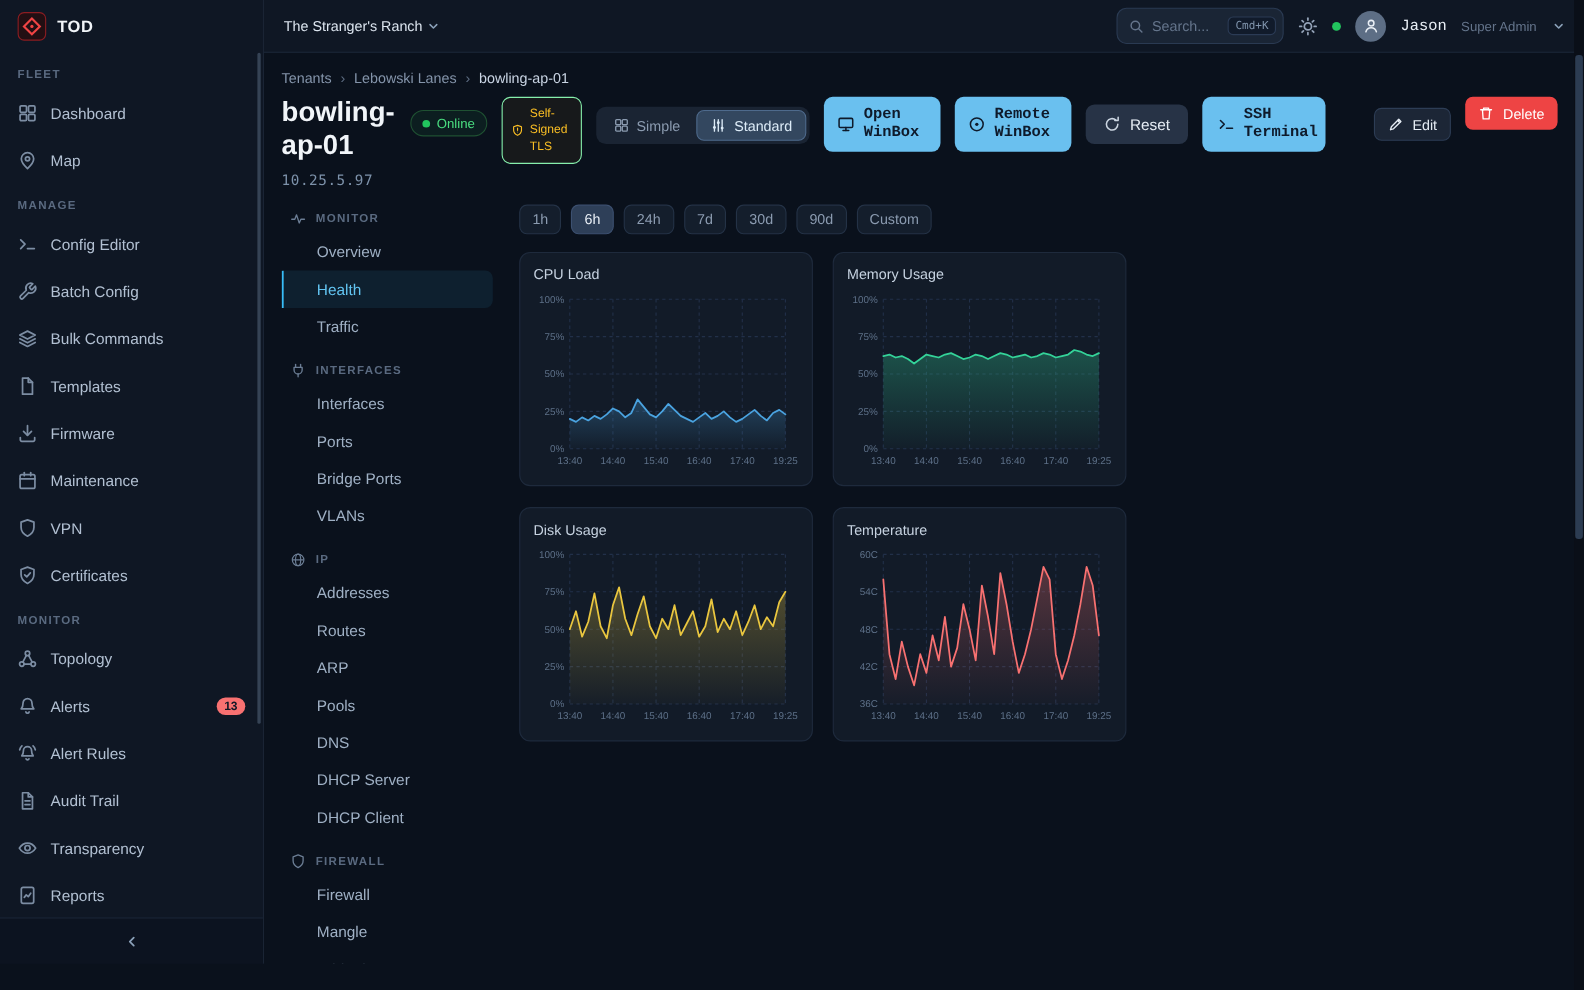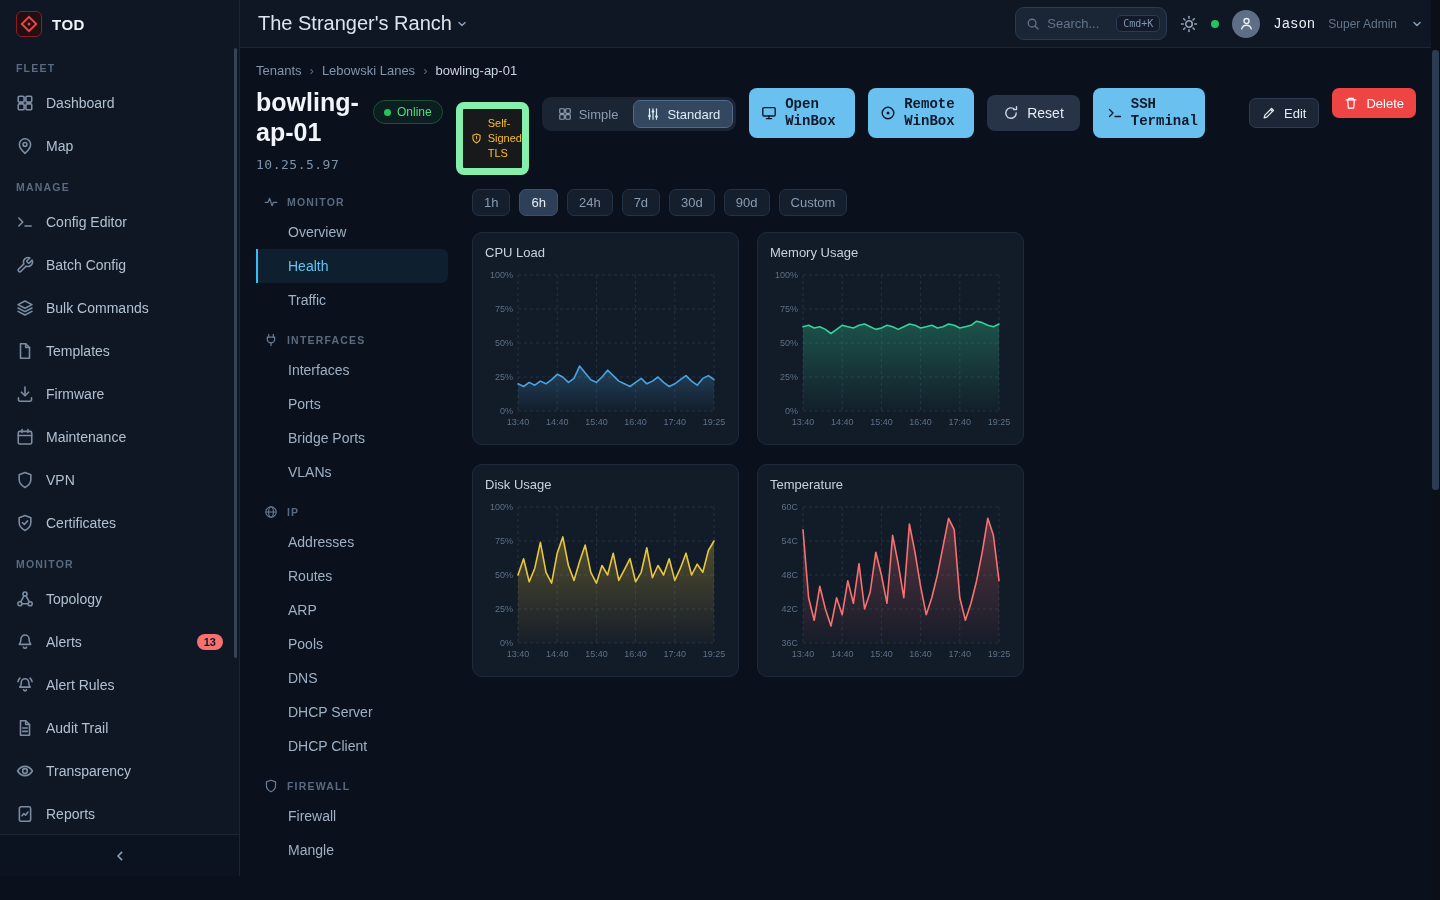--- a/index.html
+++ b/index.html
@@ -32,21 +32,21 @@
            border-radius:9px; padding:2px 7px; }
   .side-collapse { height:42px; min-height:42px; background:#0c1320; border-top:1px solid #1b2637;
                    display:flex; align-items:center; justify-content:center; color:#8aa0b8; cursor:pointer; }
   .side-scroll { position:absolute; top:48px; right:2px; width:3px; height:610px; border-radius:2px;
                  background:#56687e; opacity:.55; }
 
   
   .main { flex:1; display:flex; flex-direction:column; min-width:0; }
   .topbar { height:48px; min-height:48px; background:#0f1724; border-bottom:1px solid #1b2637;
             display:flex; align-items:center; justify-content:space-between; padding:0 16px 0 18px; }
-  .tenant { display:flex; align-items:center; gap:3px; font-size:20px; color:#dce5ef; cursor:pointer; }
+  .tenant { display:flex; align-items:center; gap:3px; font-size:13px; color:#dce5ef; cursor:pointer; }
   .chev { width:14px; height:14px; color:#8aa0b8; }
   .top-right { display:flex; align-items:center; gap:13px; }
   .searchbox { display:flex; align-items:center; gap:7px; width:152px; height:33px; background:#1a2535;
                border:1px solid #2a3a52; border-radius:9px; padding:0 6px 0 10px; color:#64748b;
                font-size:13px; cursor:text; }
   .search-text { flex:1; }
   .kbd { background:#111b2b; border:1px solid #2b3b55; color:#7f93ab; border-radius:5px; font-size:10px;
          padding:2px 6px; font-family:"DejaVu Sans Mono", monospace; }
   .icon-btn { width:18px; height:18px; color:#94a3b8; cursor:pointer; }
   .status-dot { width:8px; height:8px; border-radius:50%; background:#22c55e; }
@@ -64,23 +64,23 @@
   .crumb-sep { color:#5c6b80; }
 
   .device-header { display:flex; align-items:flex-start; gap:13px; }
   .title-col { width:104px; min-width:104px; }
   .device-title { font-size:25px; font-weight:700; line-height:1.18; margin:0; color:#f1f5f9; word-break:break-word; }
   .device-ip { margin-top:10px; font-family:"DejaVu Sans Mono", monospace; font-size:13px; color:#7d92aa; letter-spacing:.5px; }
   .pill-online { margin-top:12px; display:flex; align-items:center; gap:6px; height:24px; padding:0 10px;
                  border:1px solid #1f5132; background:rgba(34,197,94,.08); border-radius:12px;
                  font-size:12px; color:#4ade80; white-space:nowrap; }
   .dot-green { width:7px; height:7px; border-radius:50%; background:#22c55e; }
-  .tls-card { display:flex; align-items:center; gap:6px; width:73px; min-width:73px; border:7px solid #86efac;
+  .tls-card { display:flex; align-items:center; gap:6px; width:73px; min-width:73px; border:1px solid #86efac;
               background:rgba(245,158,11,.06); border-radius:8px; padding:7px 8px; color:#fbbf24;
-              font-size:11px; line-height:1.35;margin-top:14px; }
+              font-size:11px; line-height:1.35; }
   .tls-card .icon { width:11px; height:11px; min-width:11px; }
   .mode-toggle { margin-top:9px; display:flex; background:#1a2433; border-radius:9px; padding:3px; gap:2px; }
   .mode-opt { display:flex; align-items:center; gap:7px; height:28px; padding:0 12px; border-radius:7px;
               font-size:13px; color:#8b9bb0; cursor:pointer; border:1px solid transparent; white-space:nowrap; }
   .mode-opt .icon { width:14px; height:14px; }
   .mode-opt.active { background:#33475f; border-color:#4e6a8c; color:#dcebf7; }
 
   .btn { display:flex; align-items:center; justify-content:center; gap:8px; border:none; border-radius:8px;
          cursor:pointer; font-family:"Liberation Sans", sans-serif; }
   .btn .icon { flex-shrink:0; }

